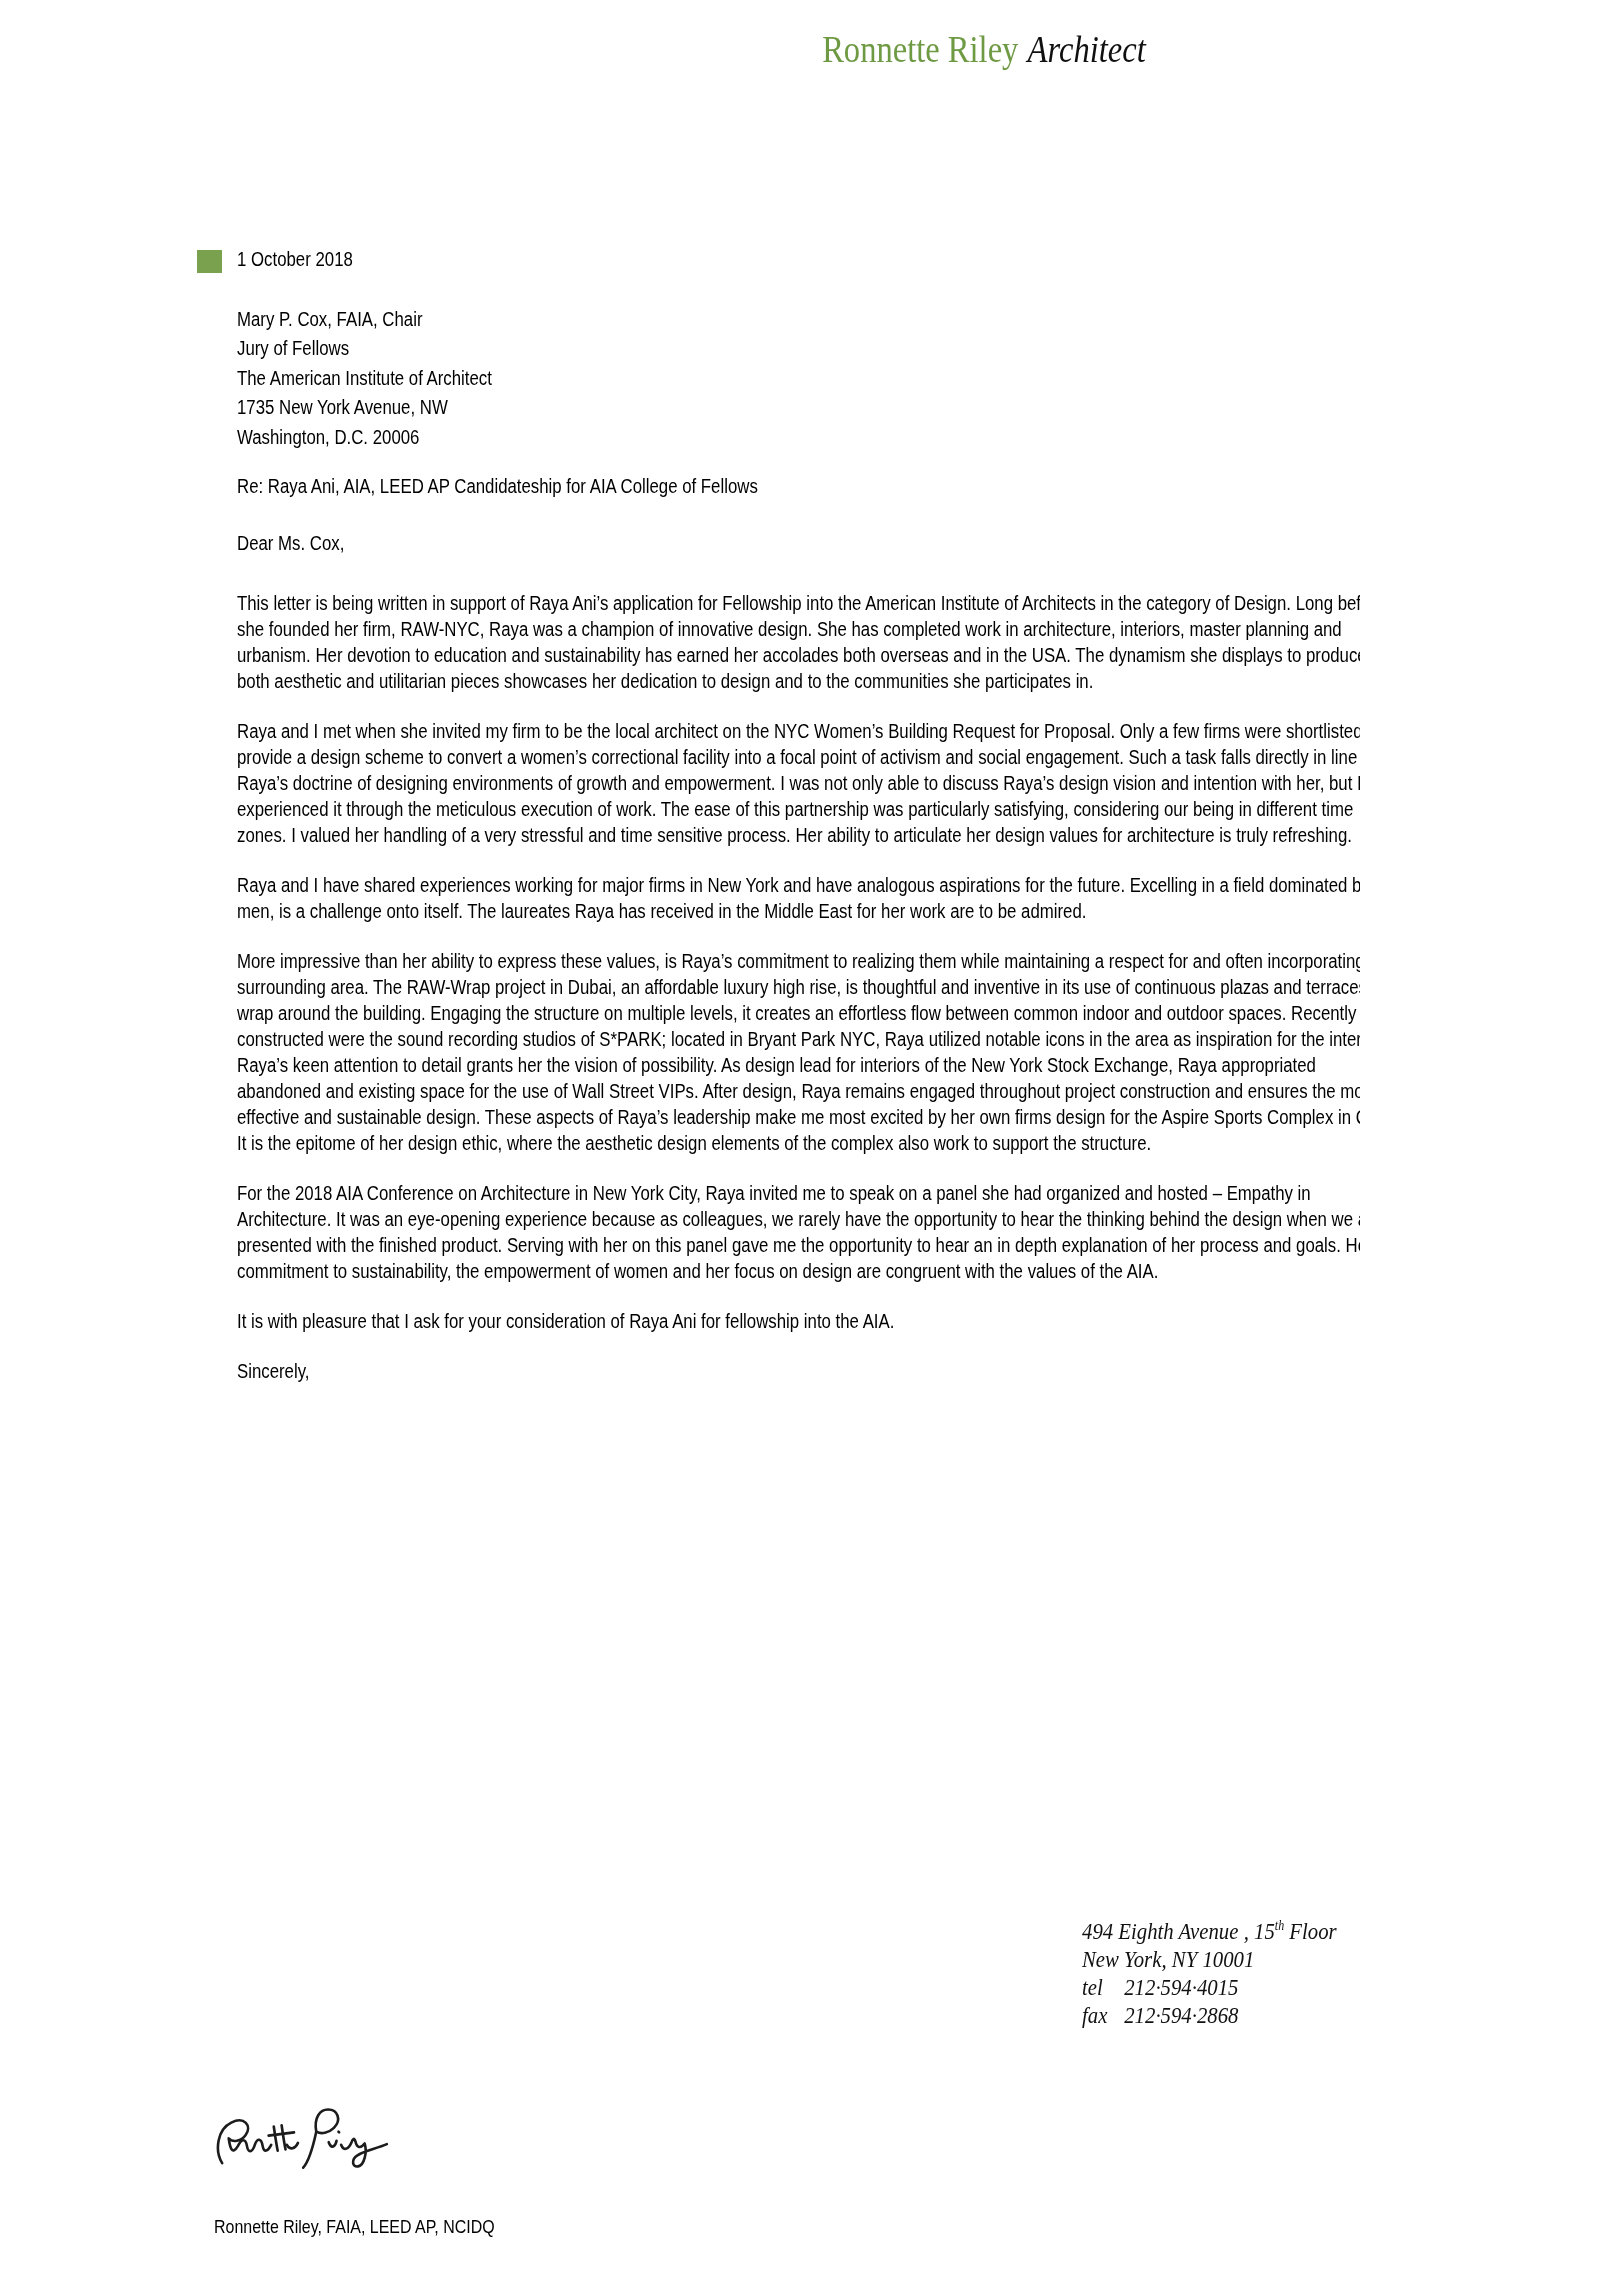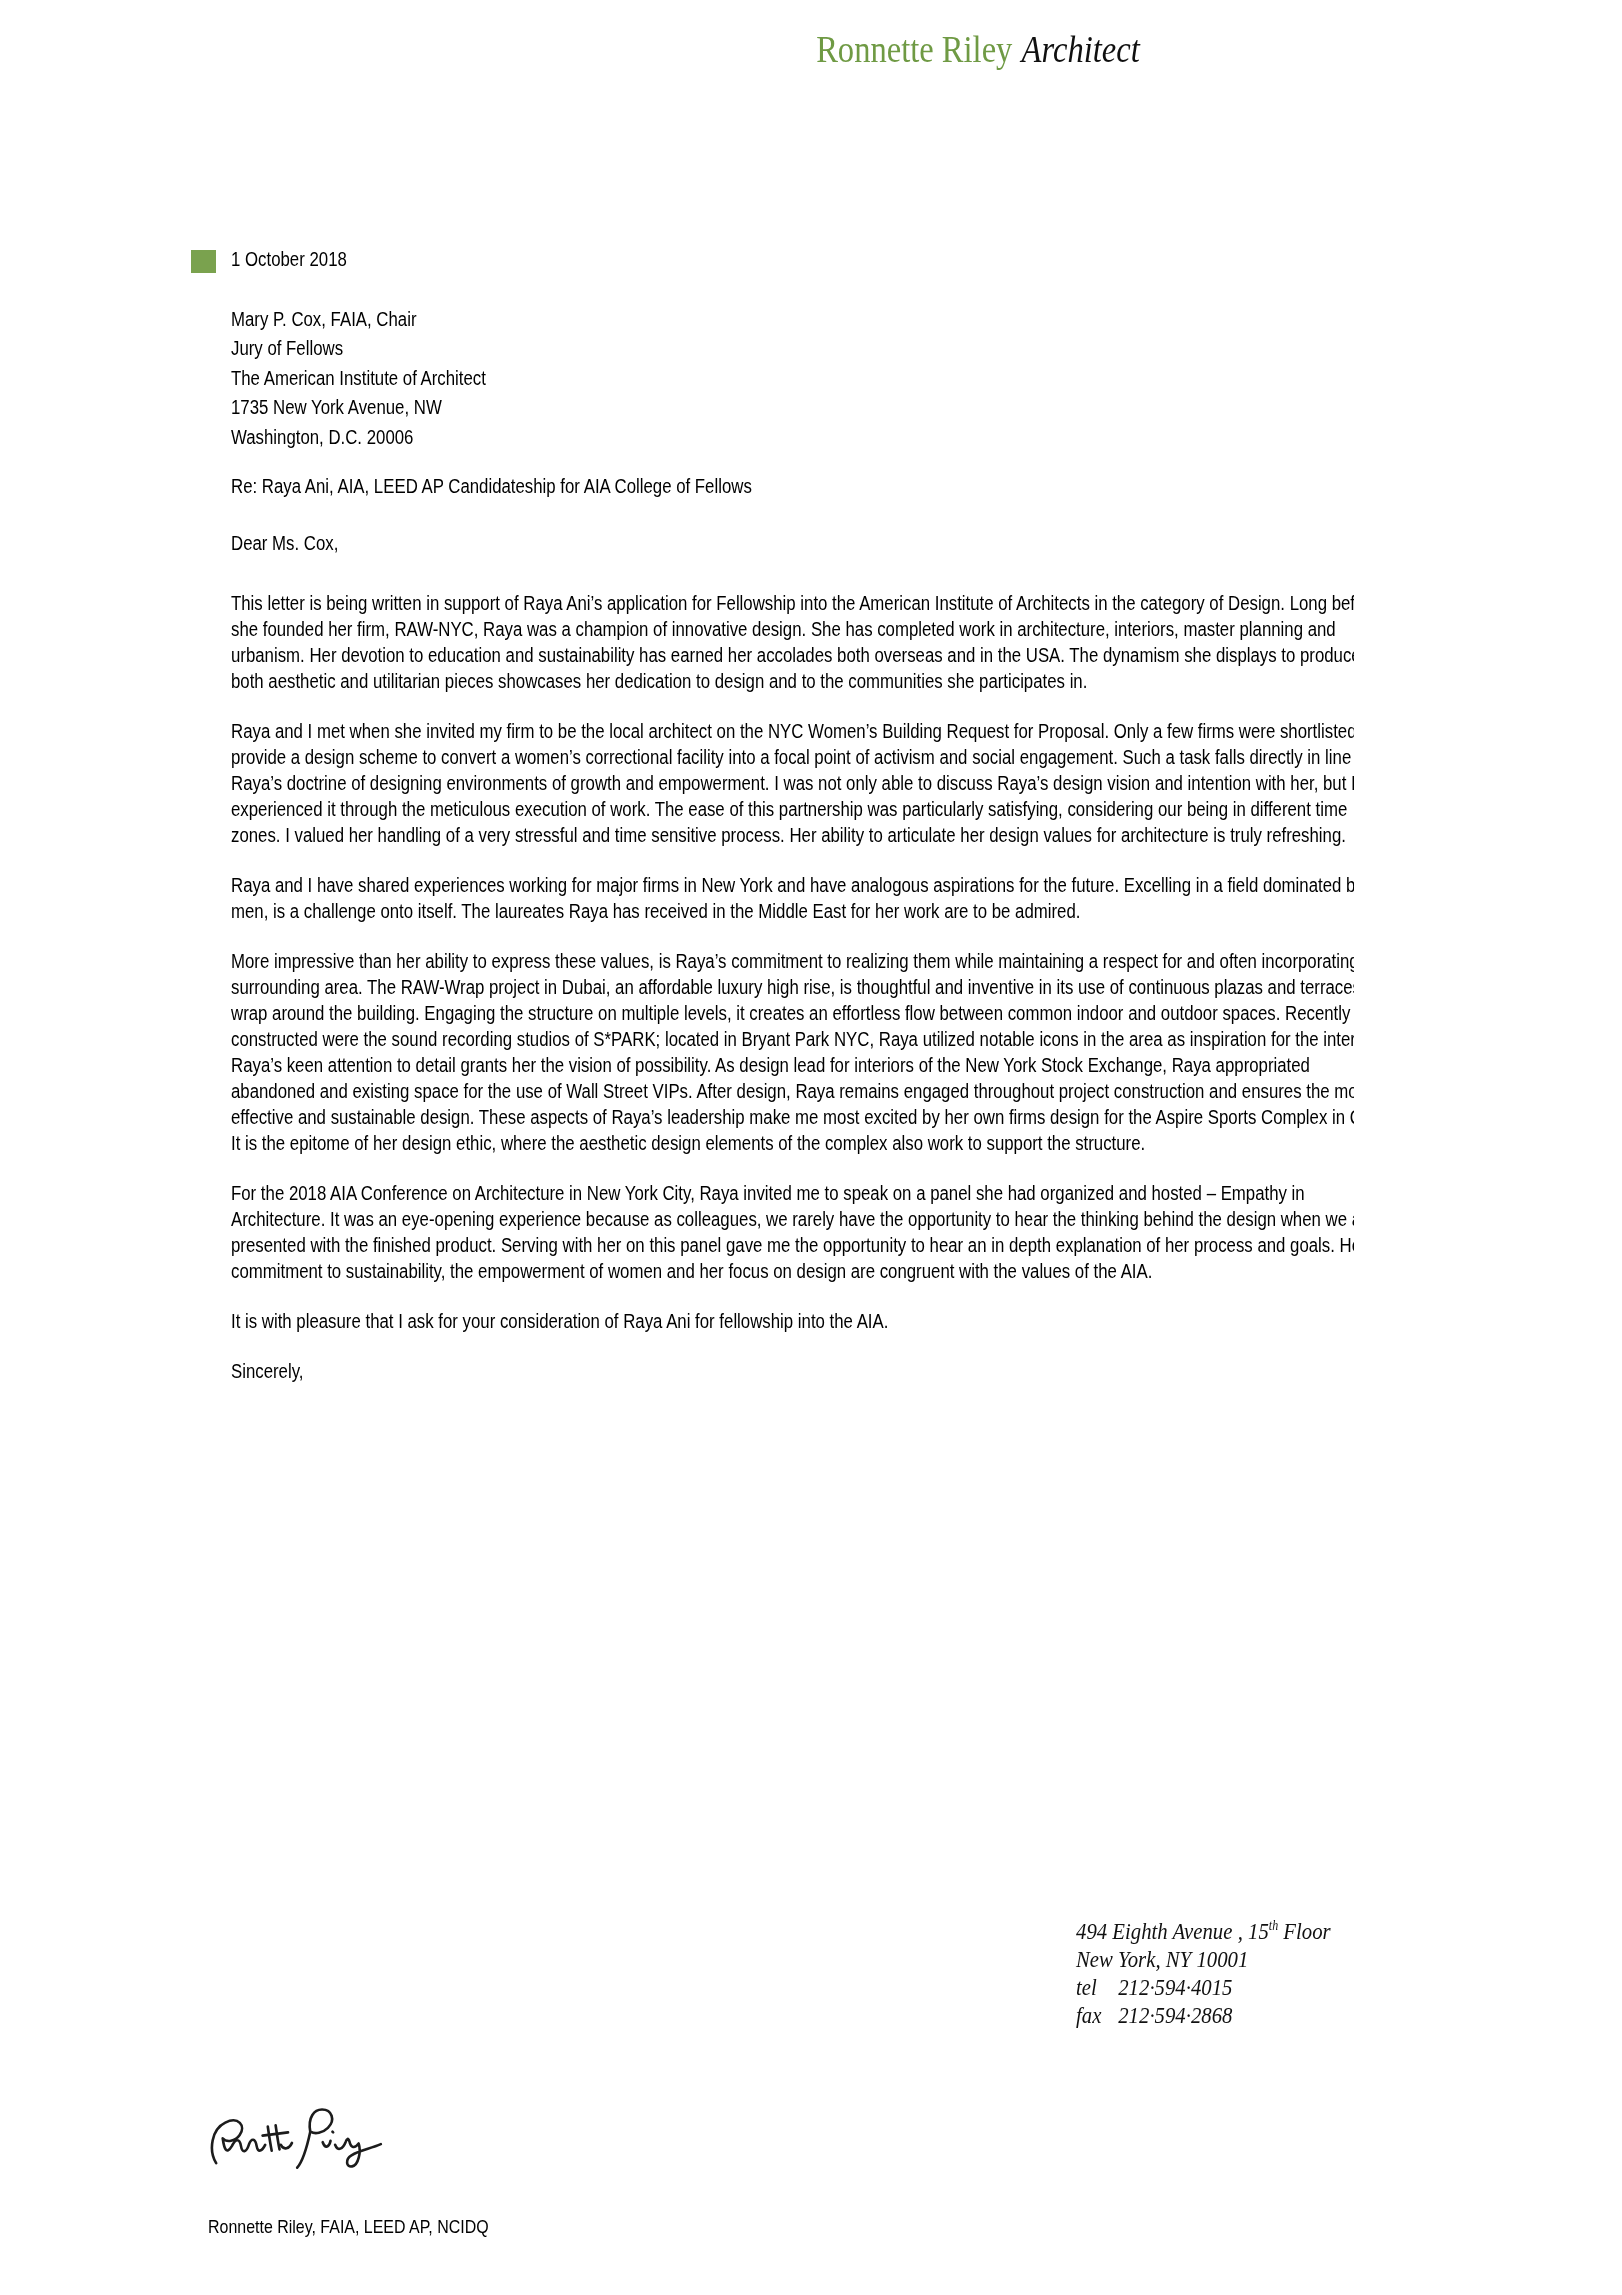--- a/index.html
+++ b/index.html
@@ -4,20 +4,21 @@
 <style>
   html, body { margin: 0; padding: 0; background: #ffffff; }
   .page {
     position: relative;
     width: 1354px;
     height: 2295px;
     background: #ffffff;
     overflow: hidden;
     font-family: "Liberation Sans", sans-serif;
     color: #000000;
+    margin-left: 6px;
   }
 
   
   .logo {
     position: absolute;
     top: 27.5px;
     right: 214px;
     font-family: "Liberation Serif", serif;
     font-size: 37px;
     white-space: nowrap;

